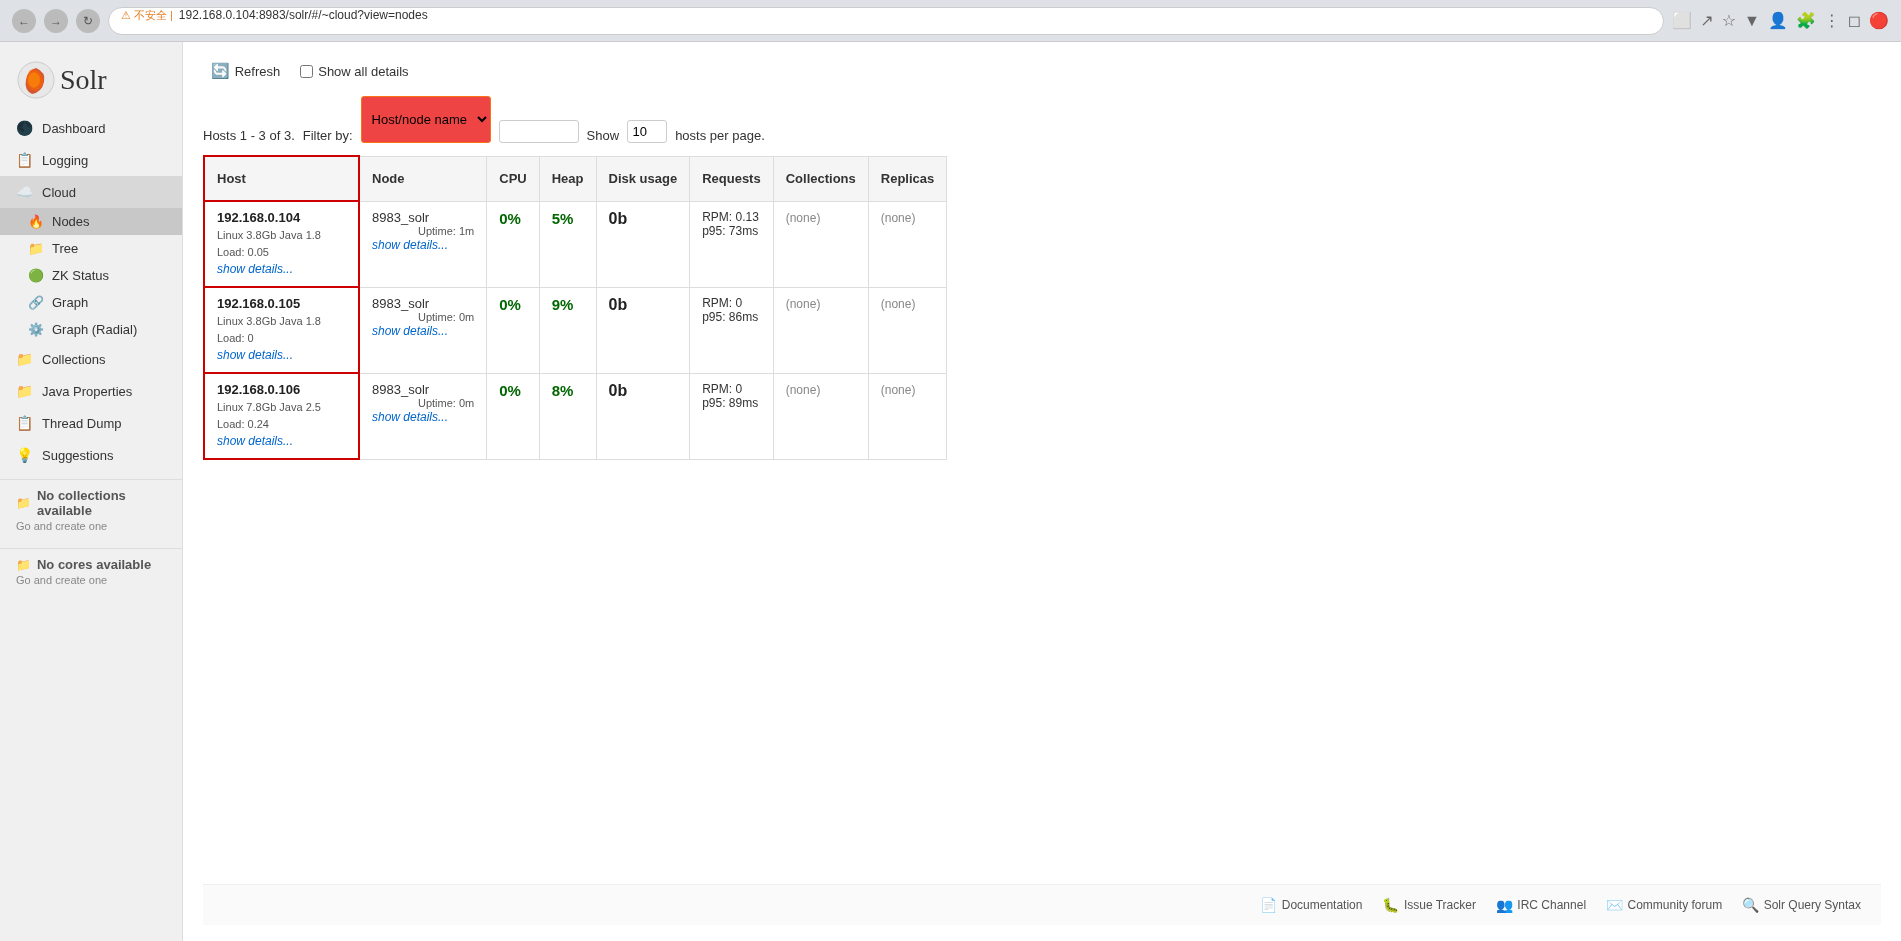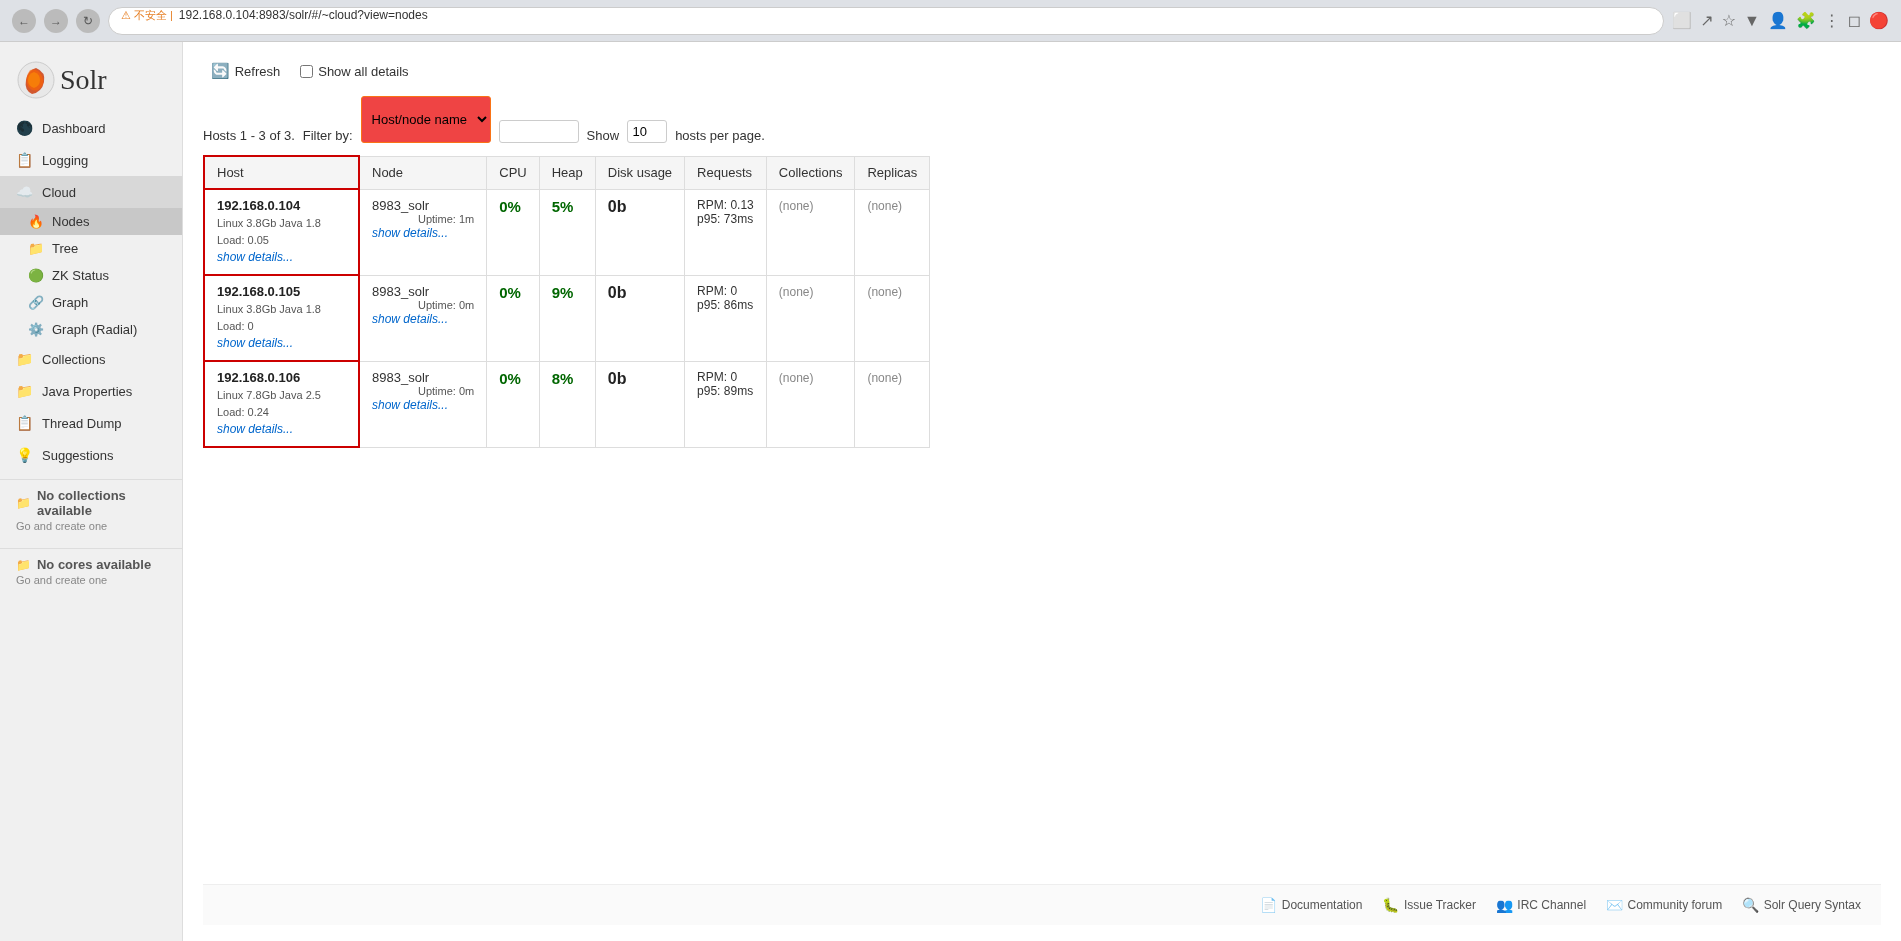--- a/index.html
+++ b/index.html
@@ -178,23 +178,23 @@
 
     
     .nodes-table {
       border-collapse: collapse;
       width: auto;
       min-width: 720px;
     }
     .nodes-table th {
       background: #f5f5f5;
       border: 1px solid #ddd;
-      padding: 8px 12px;
+      padding: 14px 12px;
       text-align: left;
-      font-weight: normal;
+      font-weight: bold;
       font-size: 13px;
       color: #333;
     }
     .nodes-table td {
       border: 1px solid #ddd;
       padding: 8px 12px;
       vertical-align: top;
       font-size: 13px;
       color: #333;
     }

